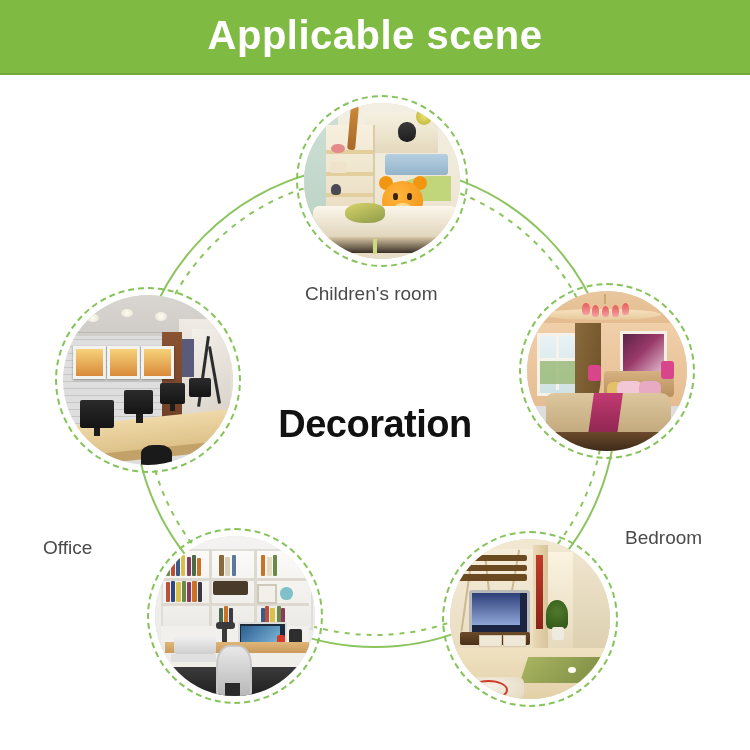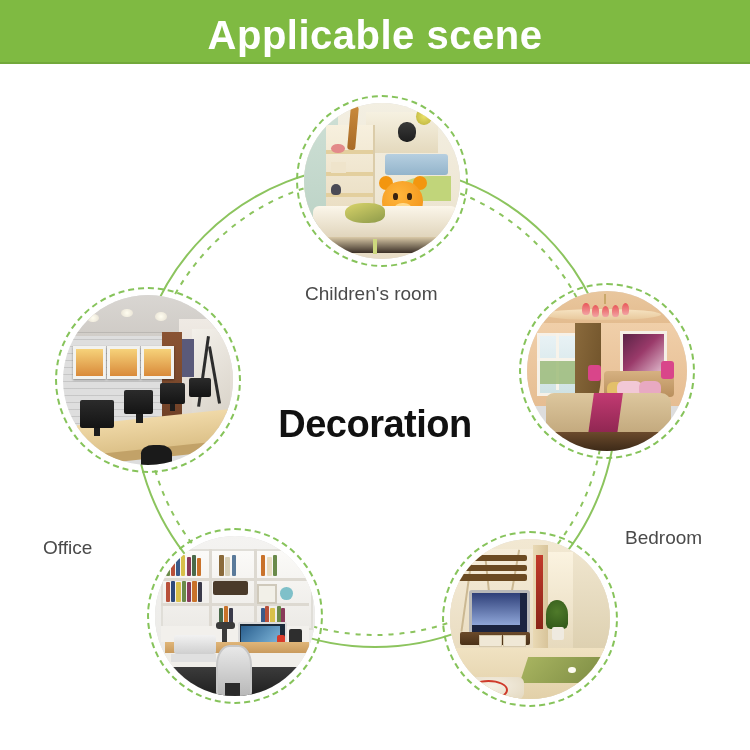--- a/index.html
+++ b/index.html
@@ -6,21 +6,21 @@
   body{
     width:750px;height:750px;
     background:#ffffff;
     font-family:"Liberation Sans", sans-serif;
     overflow:hidden;
     position:relative;
   }
 
   
   #header{
-    position:absolute;left:0;top:0;width:750px;height:64px;
+    position:absolute;left:0;top:0;width:750px;height:75px;
     background:#7fba42;
     border-bottom:2px solid #72a83a;
     box-sizing:border-box;
   }
   #header-title{
     position:absolute;left:0;top:0;width:750px;height:71px;
     display:flex;align-items:center;justify-content:center;
     color:#ffffff;
     font-size:40px;font-weight:bold;
     letter-spacing:.5px;

